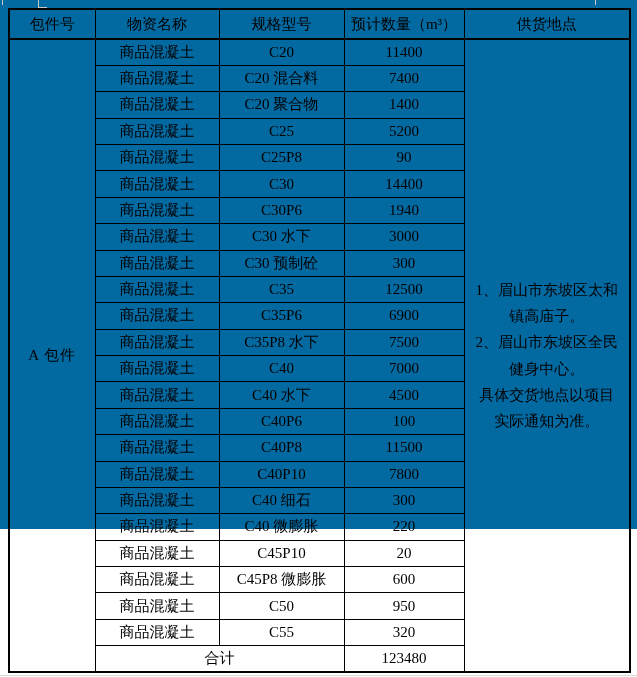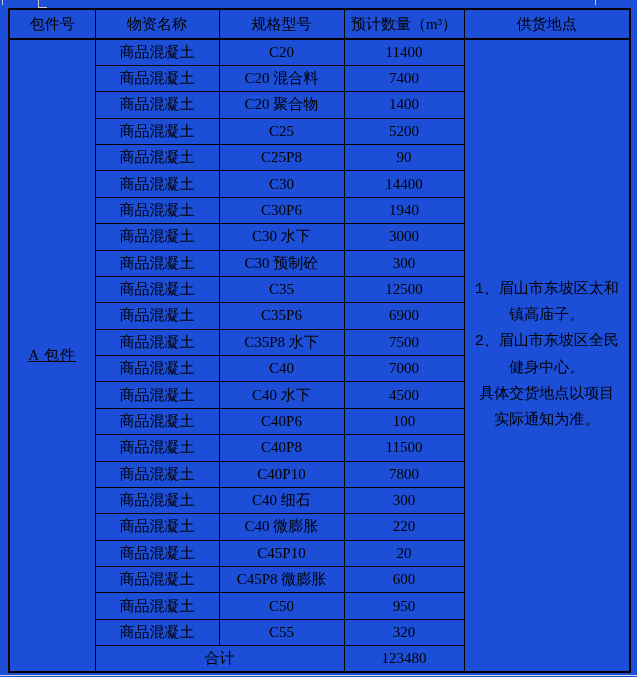--- a/index.html
+++ b/index.html
@@ -8,22 +8,22 @@
     background: #ffffff;
     width: 637px;
     height: 677px;
     overflow: hidden;
     font-family: "Liberation Serif", "DejaVu Serif", serif;
     color: #000000;
   }
   .stage {
     position: relative;
     width: 637px;
-    height: 677px;
-    background: #1d4ed8;
+    height: 529px;
+    background: #0369a1;
   }
   table.doc-table {
     position: absolute;
     left: 8px;
     top: 8px;
     width: 621px;
     height: 665px;
     border-collapse: collapse;
     table-layout: fixed;
     border: 2px solid #000000;
@@ -40,23 +40,22 @@
   }
   .doc-table thead th {
     height: 28px;
     border-bottom-width: 2px;
   }
   .doc-table tbody tr { height: 26px; }
   .doc-table td.loc {
     white-space: pre-line;
     line-height: 1.75;
     padding: 0 0;
-    font-family: Liberation Mono, monospace;
-  }
-  .doc-table td.pkg { letter-spacing: 1px; text-decoration: underline; }
+  }
+  .doc-table td.pkg { letter-spacing: 1px; }
   
   .artifact { position: absolute; background: #c9c9c9; }
   .a-tick-left   { left: 2px;   top: 0; width: 1px; height: 5px; }
   .a-corner-v    { left: 38px;  top: 0; width: 1px; height: 7px; }
   .a-corner-h    { left: 38px;  top: 7px; width: 9px; height: 1px; }
   .a-tick-right  { left: 595px; top: 0; width: 1px; height: 5px; }
   .a-bottom-line { left: 0; top: 675px; width: 637px; height: 1px; background: #d9d9d9; }
 </style>
 </head>
 <body>

